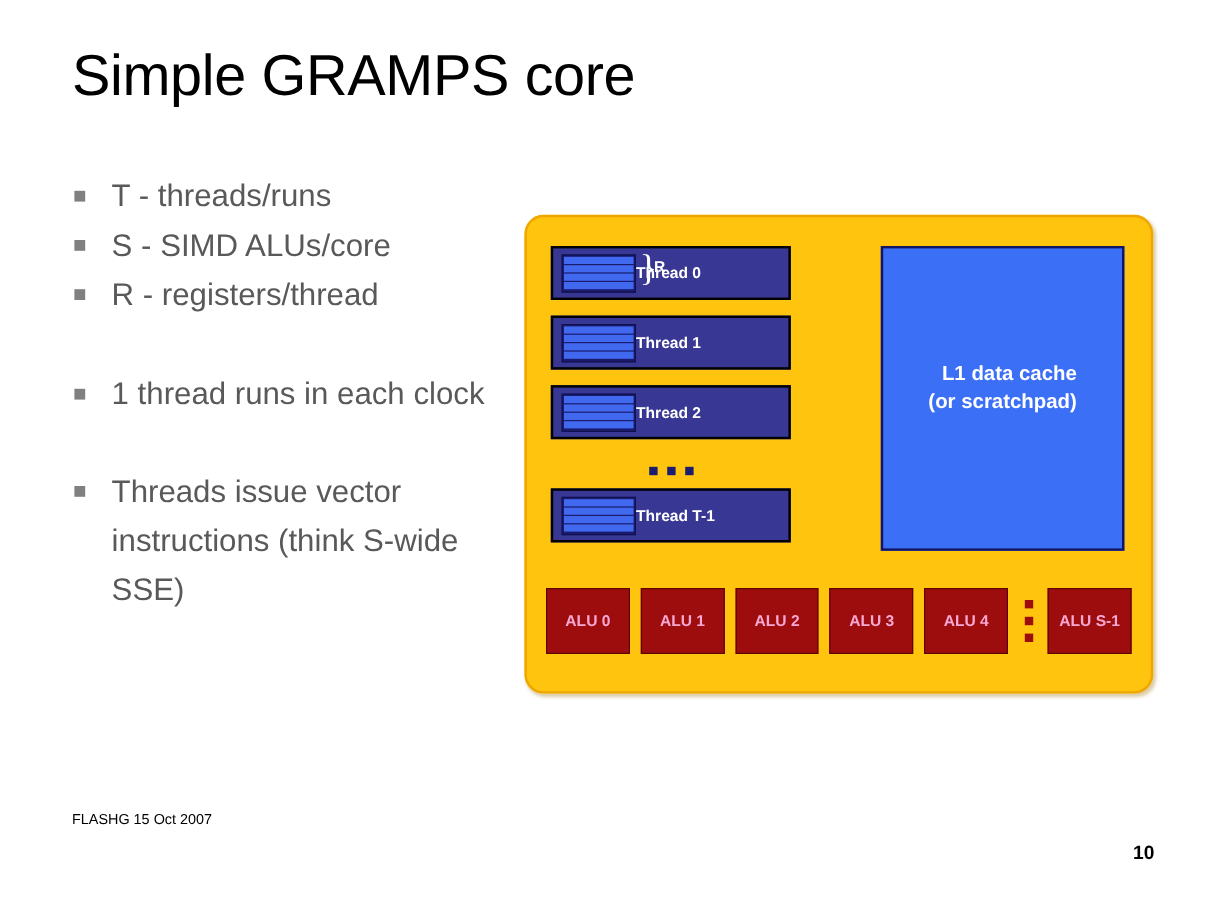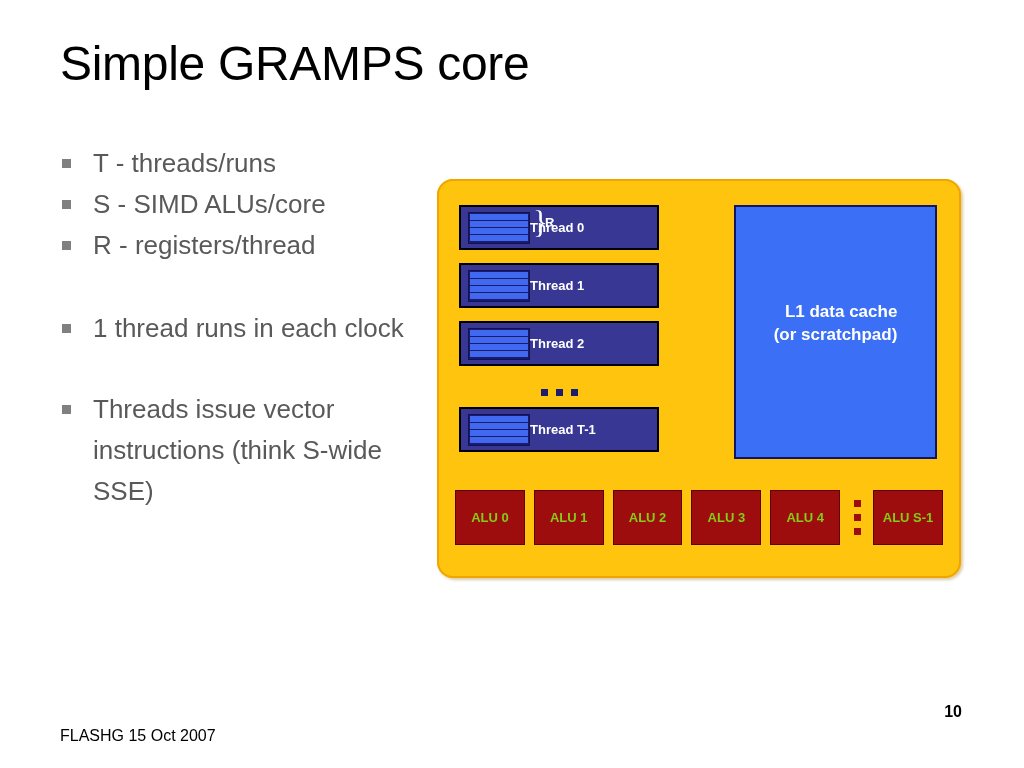--- a/index.html
+++ b/index.html
@@ -175,21 +175,21 @@
     top: 311px;
     right: 18px;
     display: flex;
     align-items: center;
   }
   .alu-box {
     height: 55px;
     background: #9E0D0D;
     border: 1px solid #5c0404;
     box-sizing: border-box;
-    color: #84cc16;
+    color: #f9a8d4;
     font-size: 13px;
     font-weight: bold;
     display: flex;
     align-items: center;
     justify-content: center;
     margin-right: 9px;
     white-space: nowrap;
     flex: 1 1 0;
   }
   .alu-box.alu-last { margin-right: 0; }
@@ -208,22 +208,22 @@
     width: 7px;
     height: 7px;
     background: #9E0D0D;
     display: block;
   }
 
   
   #footer-left {
     position: absolute;
     left: 60px;
-    top: 727px;
-    font-size: 16px;
+    top: 676px;
+    font-size: 12px;
     color: #000000;
   }
   #footer-page {
     position: absolute;
     right: 62px;
     top: 703px;
     font-size: 16px;
     color: #000000;
     font-weight: bold;
   }

